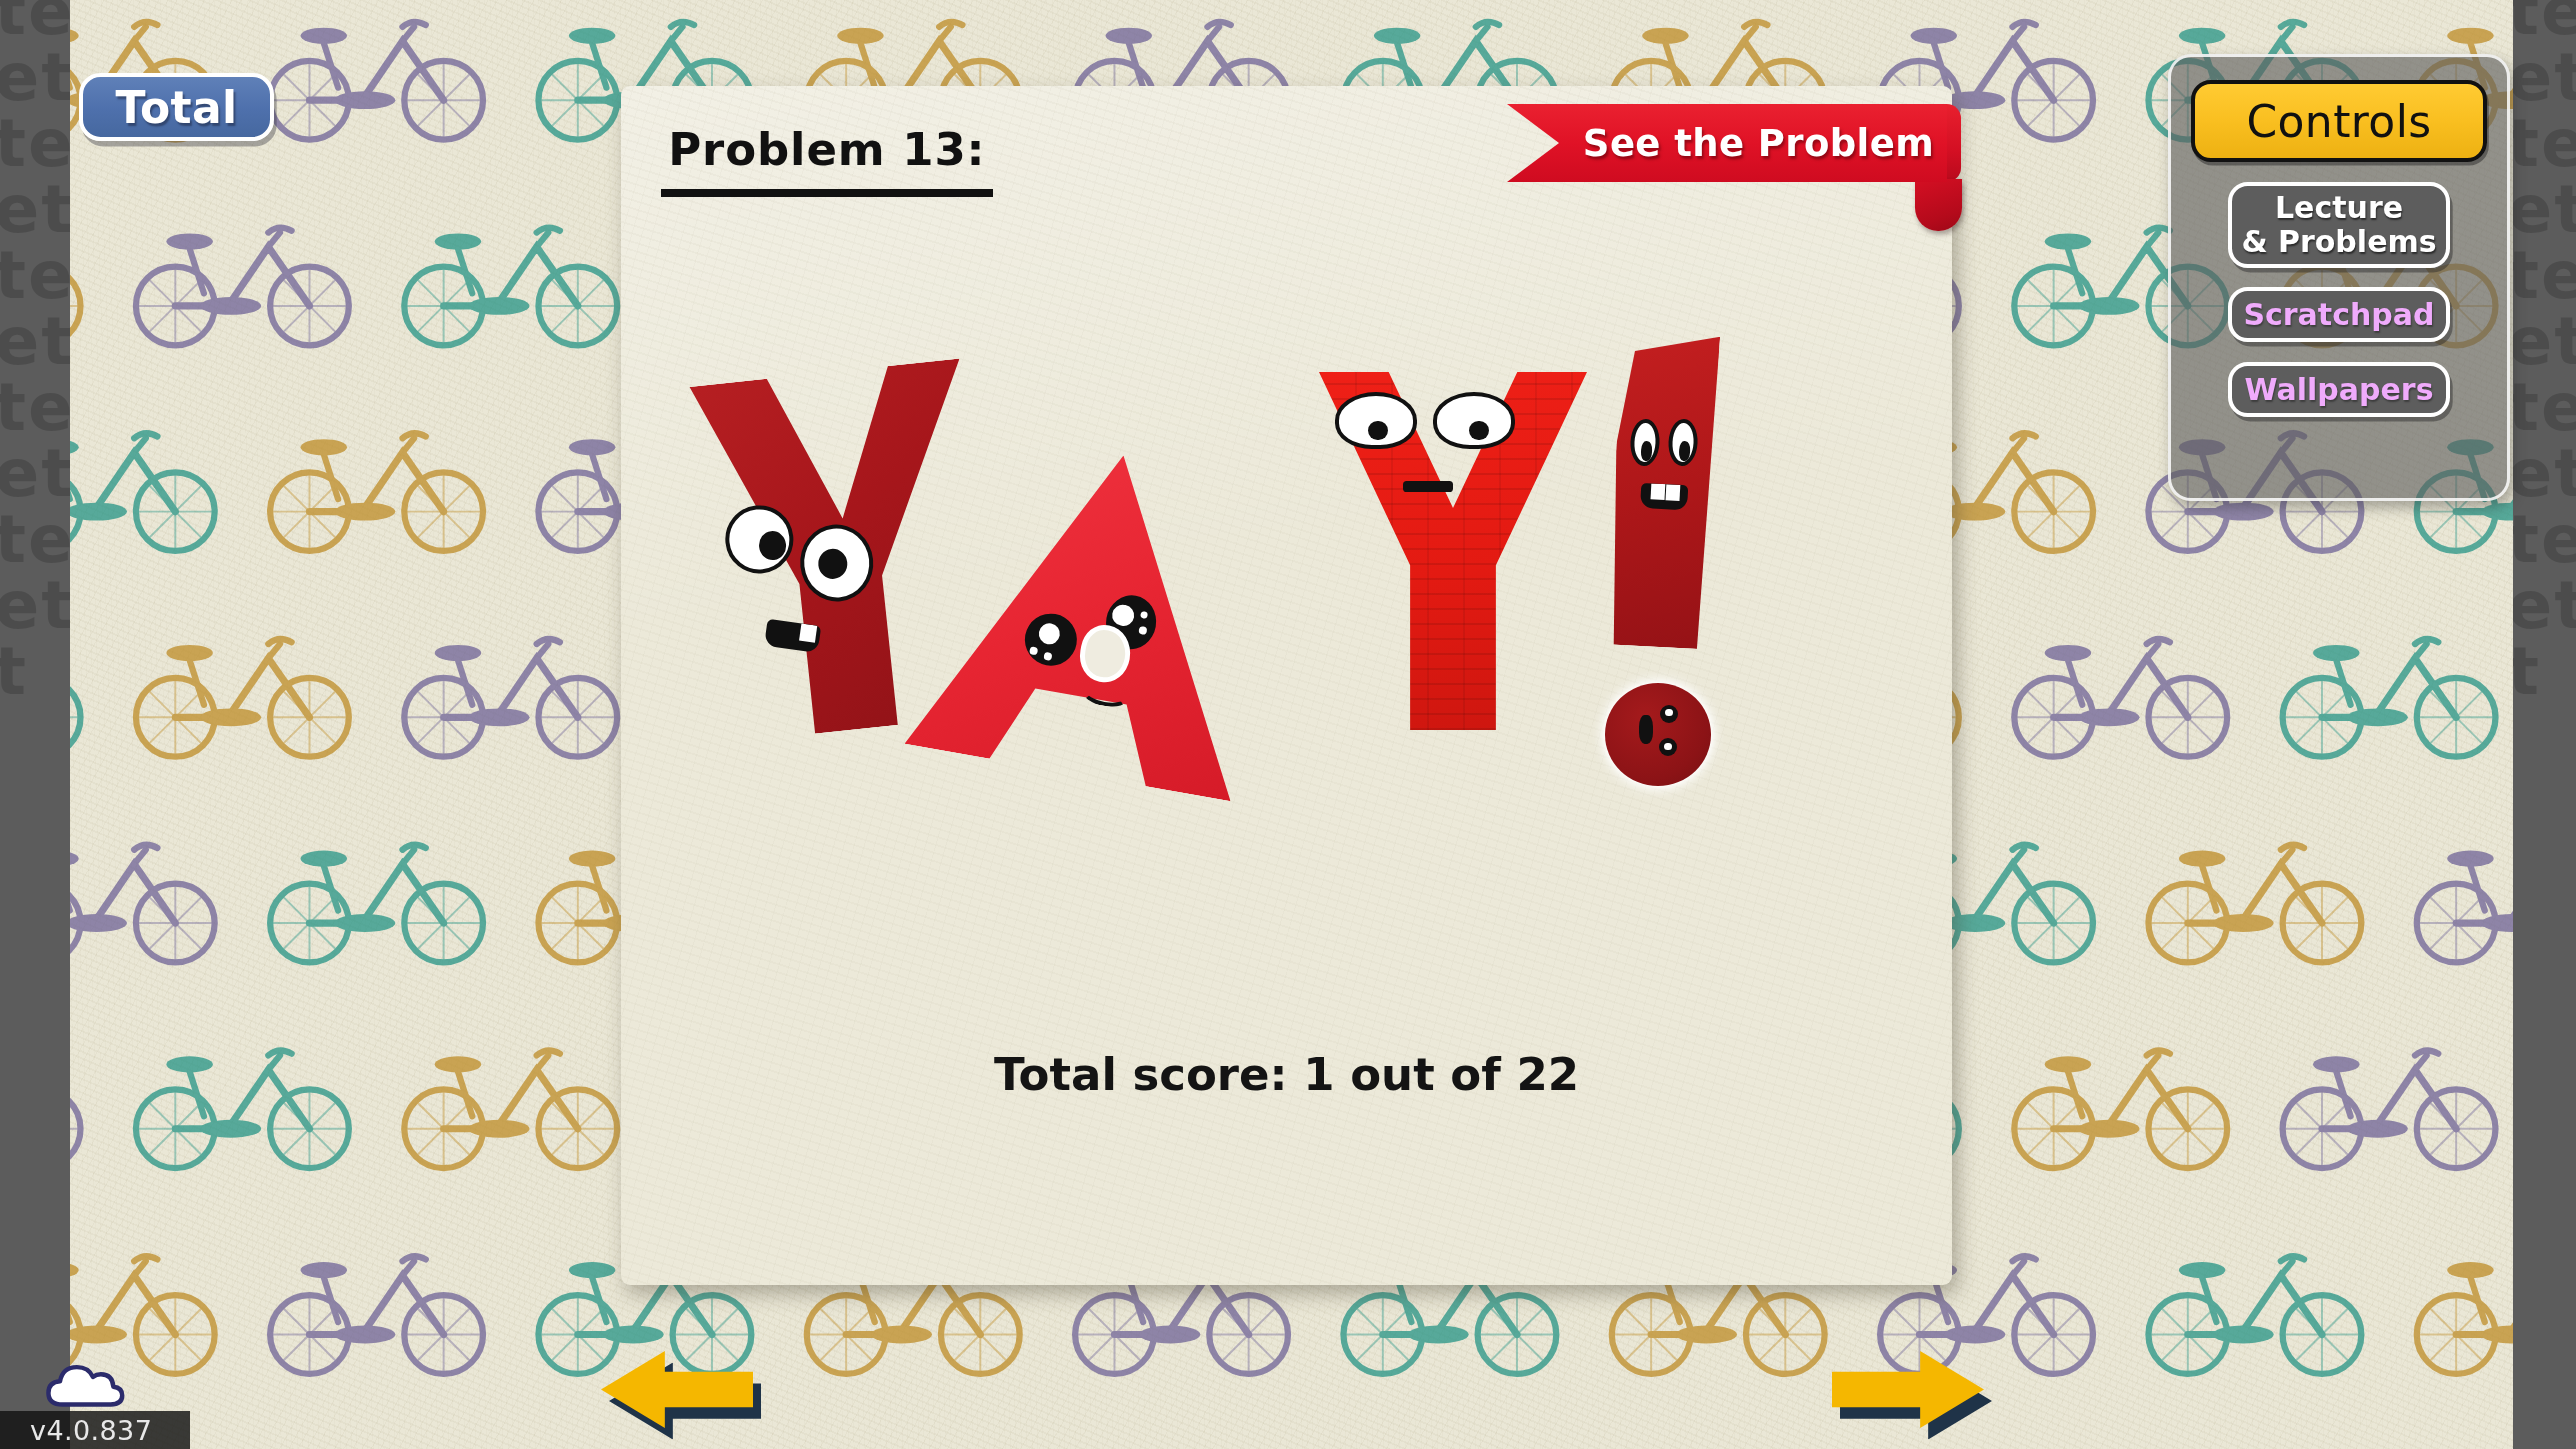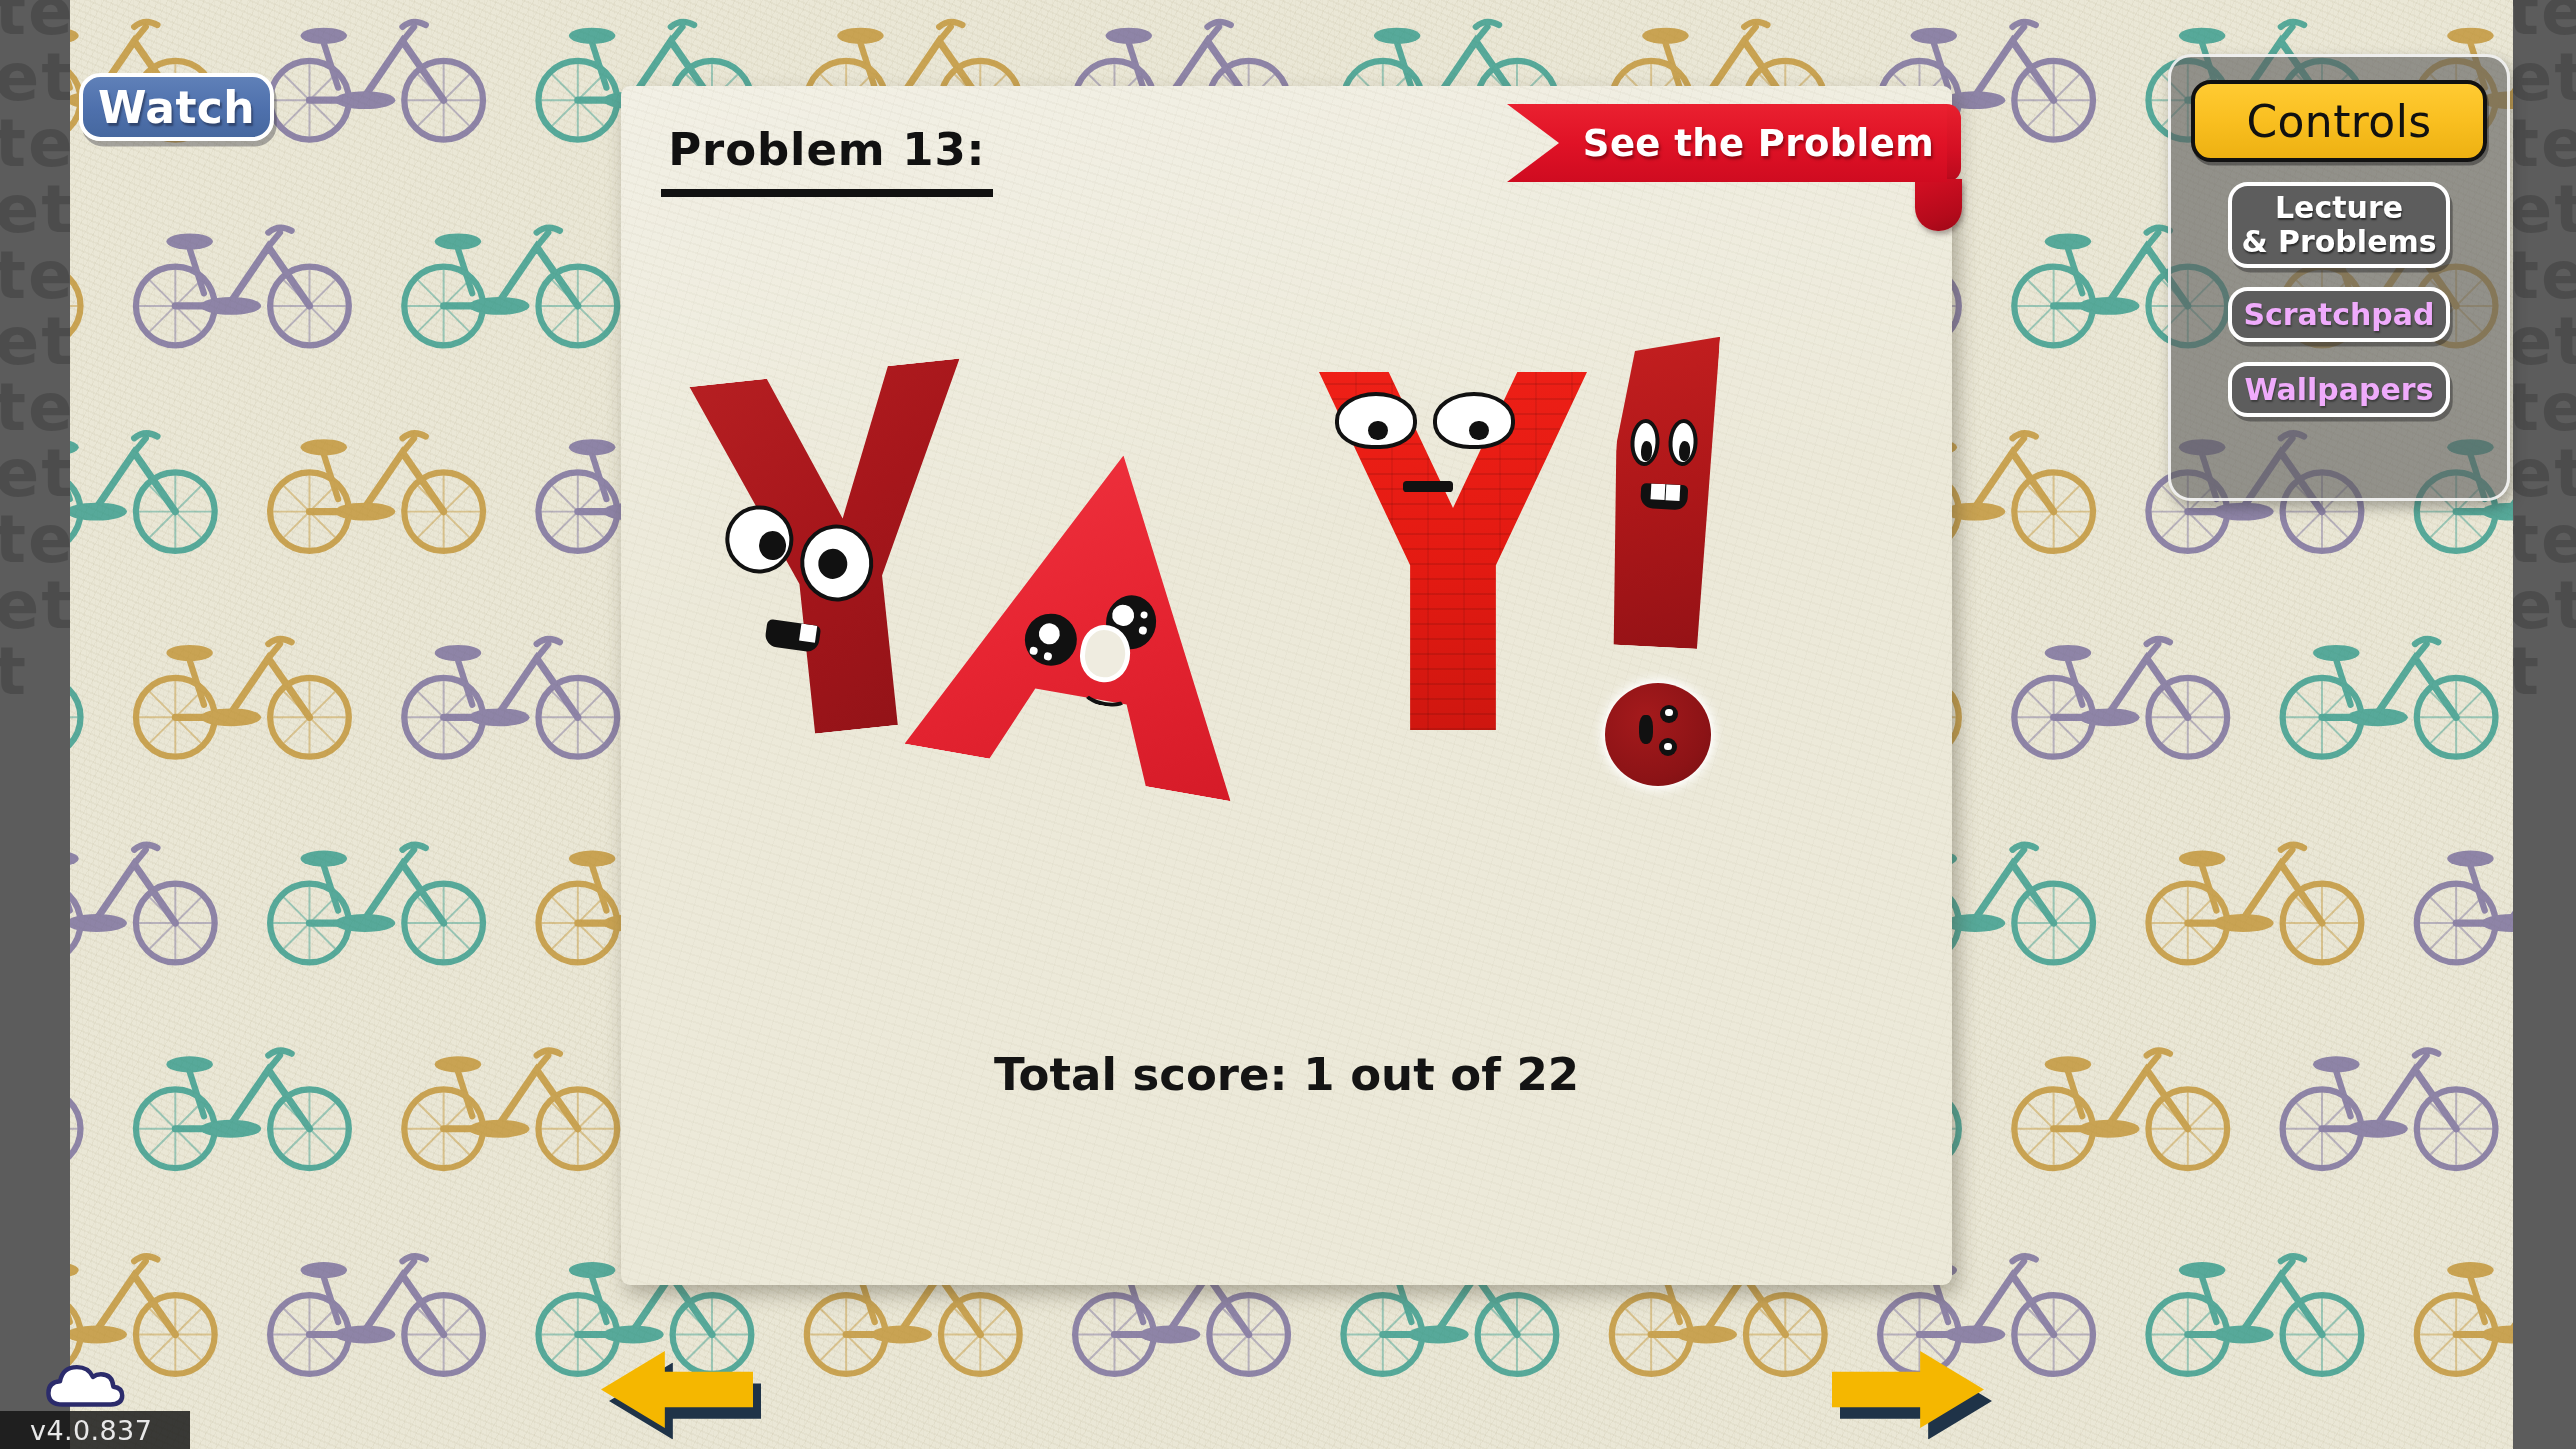--- a/index.html
+++ b/index.html
@@ -609,21 +609,21 @@
   </div>
 
   <div class="edge-strip left">
     <div class="wm">tetetetetetetetetetetetetetetet</div>
   </div>
   <div class="edge-strip right">
     <div class="wm">tetetetetetetetetetetetetetetet</div>
   </div>
 
   <div id="home-button">
-    <span>Watch</span>
+    <span>Total</span>
   </div>
 
   <div id="problem-card">
     <div class="card-grain"></div>
 
     <div id="problem-title">Problem 13:</div>
 
     <div id="yay-art">
 
       <div class="glyph" id="glyph-y1">

